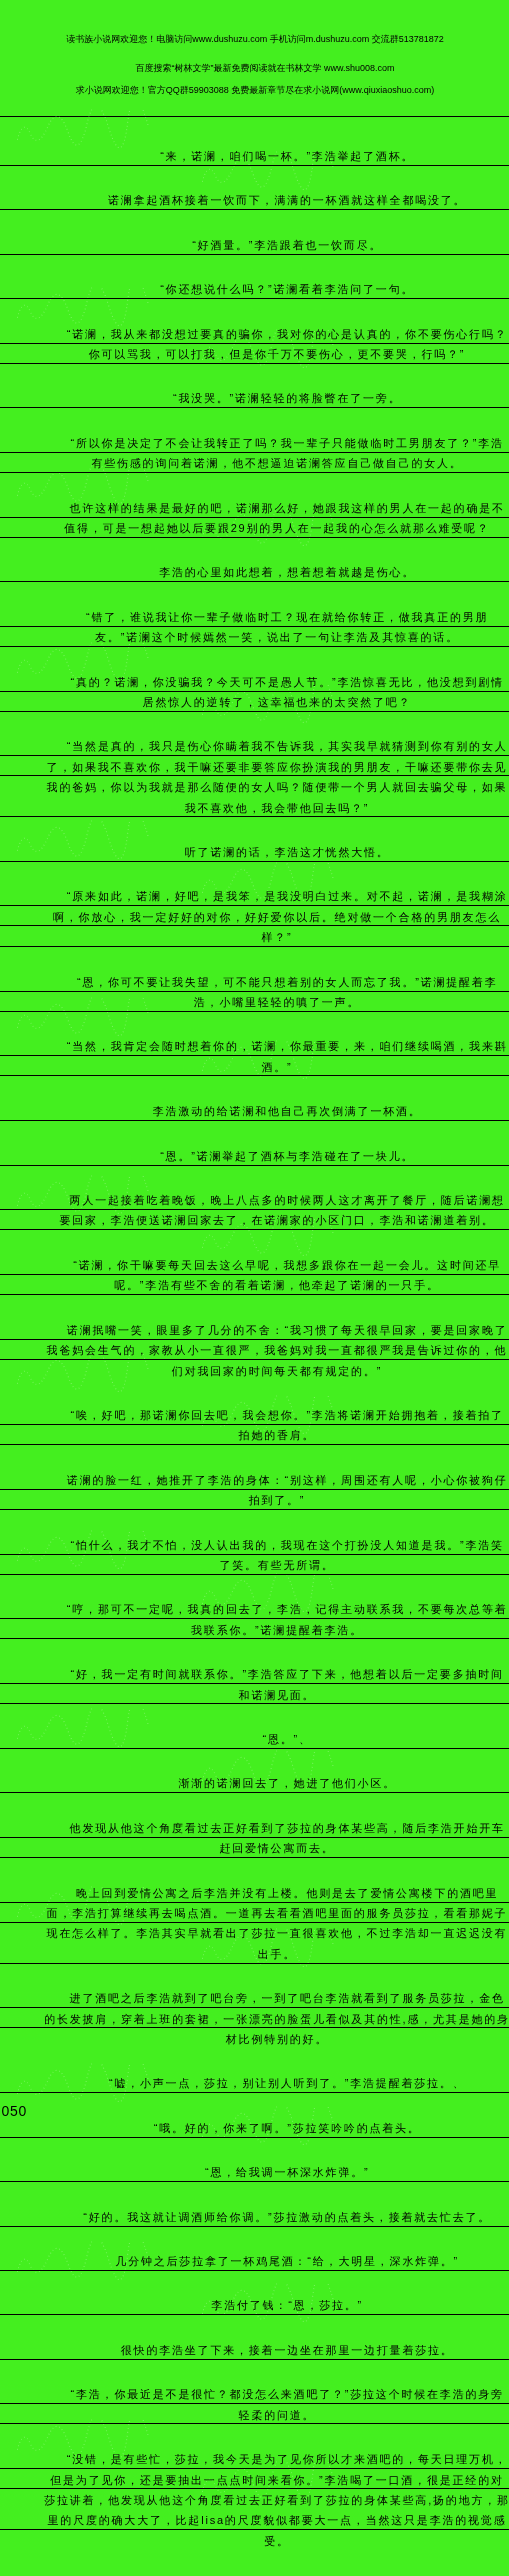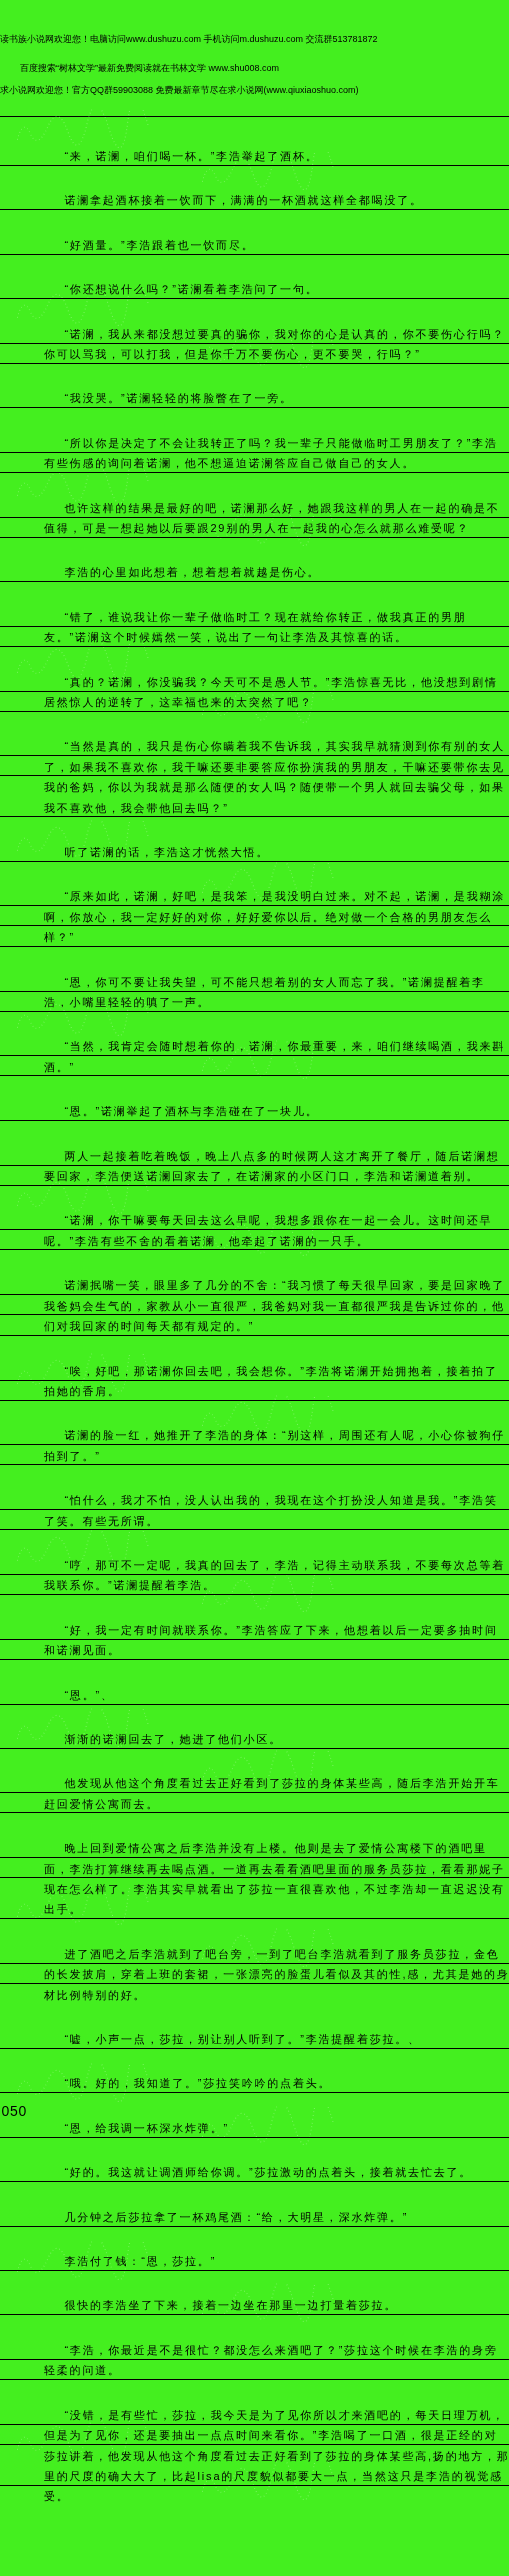--- a/index.html
+++ b/index.html
@@ -2,21 +2,21 @@
 <html style="font-size:11.6px"><head>
 <meta charset="utf-8">
 <style>
   html { background:#ffffff; }
   html, body { margin:0; padding:0; }
   body {
     width:510px; height:2576px; overflow:hidden;
     color:#000;
     font-family:"Liberation Sans","DejaVu Sans",sans-serif;
   }
-  .page { position:relative; width:510px; height:2576px; }
+  .page { position:relative; width:510px; height:2576px;text-align:center; }
 
   
   .wm-layer { position:absolute; inset:0; pointer-events:none; }
   .wm-layer svg { position:absolute; opacity:.45; }
 
   header { position:relative; padding-top:28px; }
   .hdr { font-size:9px; line-height:22px; letter-spacing:0; white-space:nowrap; }
   .hdr1 { margin-bottom:7.3px; }
   .hdr2 { padding-left:20px; }
 
@@ -154,36 +154,37 @@
       <p class="para">“所以你是决定了不会让我转正了吗？我一辈子只能做临时工男朋友了？”李浩有些伤感的询问着诺澜，他不想逼迫诺澜答应自己做自己的女人。</p>
       <p class="para">也许这样的结果是最好的吧，诺澜那么好，她跟我这样的男人在一起的确是不值得，可是一想起她以后要跟29别的男人在一起我的心怎么就那么难受呢？</p>
       <p class="para">李浩的心里如此想着，想着想着就越是伤心。</p>
       <p class="para">“错了，谁说我让你一辈子做临时工？现在就给你转正，做我真正的男朋友。”诺澜这个时候嫣然一笑，说出了一句让李浩及其惊喜的话。</p>
       <p class="para">“真的？诺澜，你没骗我？今天可不是愚人节。”李浩惊喜无比，他没想到剧情居然惊人的逆转了，这幸福也来的太突然了吧？</p>
       <p class="para">“当然是真的，我只是伤心你瞒着我不告诉我，其实我早就猜测到你有别的女人了，如果我不喜欢你，我干嘛还要非要答应你扮演我的男朋友，干嘛还要带你去见我的爸妈，你以为我就是那么随便的女人吗？随便带一个男人就回去骗父母，如果我不喜欢他，我会带他回去吗？”</p>
       <p class="para">听了诺澜的话，李浩这才恍然大悟。</p>
       <p class="para">“原来如此，诺澜，好吧，是我笨，是我没明白过来。对不起，诺澜，是我糊涂啊，你放心，我一定好好的对你，好好爱你以后。绝对做一个合格的男朋友怎么样？”</p>
       <p class="para">“恩，你可不要让我失望，可不能只想着别的女人而忘了我。”诺澜提醒着李浩，小嘴里轻轻的嗔了一声。</p>
       <p class="para">“当然，我肯定会随时想着你的，诺澜，你最重要，来，咱们继续喝酒，我来斟酒。”</p>
+      <p class="para">李浩激动的给诺澜和他自己再次倒满了一杯酒。</p>
       <p class="para">“恩。”诺澜举起了酒杯与李浩碰在了一块儿。</p>
       <p class="para">两人一起接着吃着晚饭，晚上八点多的时候两人这才离开了餐厅，随后诺澜想要回家，李浩便送诺澜回家去了，在诺澜家的小区门口，李浩和诺澜道着别。</p>
       <p class="para">“诺澜，你干嘛要每天回去这么早呢，我想多跟你在一起一会儿。这时间还早呢。”李浩有些不舍的看着诺澜，他牵起了诺澜的一只手。</p>
       <p class="para">诺澜抿嘴一笑，眼里多了几分的不舍：“我习惯了每天很早回家，要是回家晚了我爸妈会生气的，家教从小一直很严，我爸妈对我一直都很严我是告诉过你的，他们对我回家的时间每天都有规定的。”</p>
       <p class="para">“唉，好吧，那诺澜你回去吧，我会想你。”李浩将诺澜开始拥抱着，接着拍了拍她的香肩。</p>
       <p class="para">诺澜的脸一红，她推开了李浩的身体：“别这样，周围还有人呢，小心你被狗仔拍到了。”</p>
       <p class="para">“怕什么，我才不怕，没人认出我的，我现在这个打扮没人知道是我。”李浩笑了笑。有些无所谓。</p>
       <p class="para">“哼，那可不一定呢，我真的回去了，李浩，记得主动联系我，不要每次总等着我联系你。”诺澜提醒着李浩。</p>
       <p class="para">“好，我一定有时间就联系你。”李浩答应了下来，他想着以后一定要多抽时间和诺澜见面。</p>
       <p class="para">“恩。”、</p>
       <p class="para">渐渐的诺澜回去了，她进了他们小区。</p>
       <p class="para">他发现从他这个角度看过去正好看到了莎拉的身体某些高，随后李浩开始开车赶回爱情公寓而去。</p>
       <p class="para">晚上回到爱情公寓之后李浩并没有上楼。他则是去了爱情公寓楼下的酒吧里面，李浩打算继续再去喝点酒。一道再去看看酒吧里面的服务员莎拉，看看那妮子现在怎么样了。李浩其实早就看出了莎拉一直很喜欢他，不过李浩却一直迟迟没有出手。</p>
       <p class="para">进了酒吧之后李浩就到了吧台旁，一到了吧台李浩就看到了服务员莎拉，金色的长发披肩，穿着上班的套裙，一张漂亮的脸蛋儿看似及其的性,感，尤其是她的身材比例特别的好。</p>
       <p class="para">“嘘，小声一点，莎拉，别让别人听到了。”李浩提醒着莎拉。、</p>
-      <p class="para">“哦。好的，我知道了。”莎拉笑吟吟的点着头。</p>
+      <p class="para">“哦。好的，你来了啊。”莎拉笑吟吟的点着头。</p>
       <p class="para">“恩，给我调一杯深水炸弹。”</p>
       <p class="para">“好的。我这就让调酒师给你调。”莎拉激动的点着头，接着就去忙去了。</p>
       <p class="para">几分钟之后莎拉拿了一杯鸡尾酒：“给，大明星，深水炸弹。”</p>
       <p class="para">李浩付了钱：“恩，莎拉。”</p>
       <p class="para">很快的李浩坐了下来，接着一边坐在那里一边打量着莎拉。</p>
       <p class="para">“李浩，你最近是不是很忙？都没怎么来酒吧了？”莎拉这个时候在李浩的身旁轻柔的问道。</p>
       <p class="para">“没错，是有些忙，莎拉，我今天是为了见你所以才来酒吧的，每天日理万机，但是为了见你，还是要抽出一点点时间来看你。”李浩喝了一口酒，很是正经的对莎拉讲着，他发现从他这个角度看过去正好看到了莎拉的身体某些高,扬的地方，那里的尺度的确大大了，比起lisa的尺度貌似都要大一点，当然这只是李浩的视觉感受。</p>
     </main>
 
 </div>

